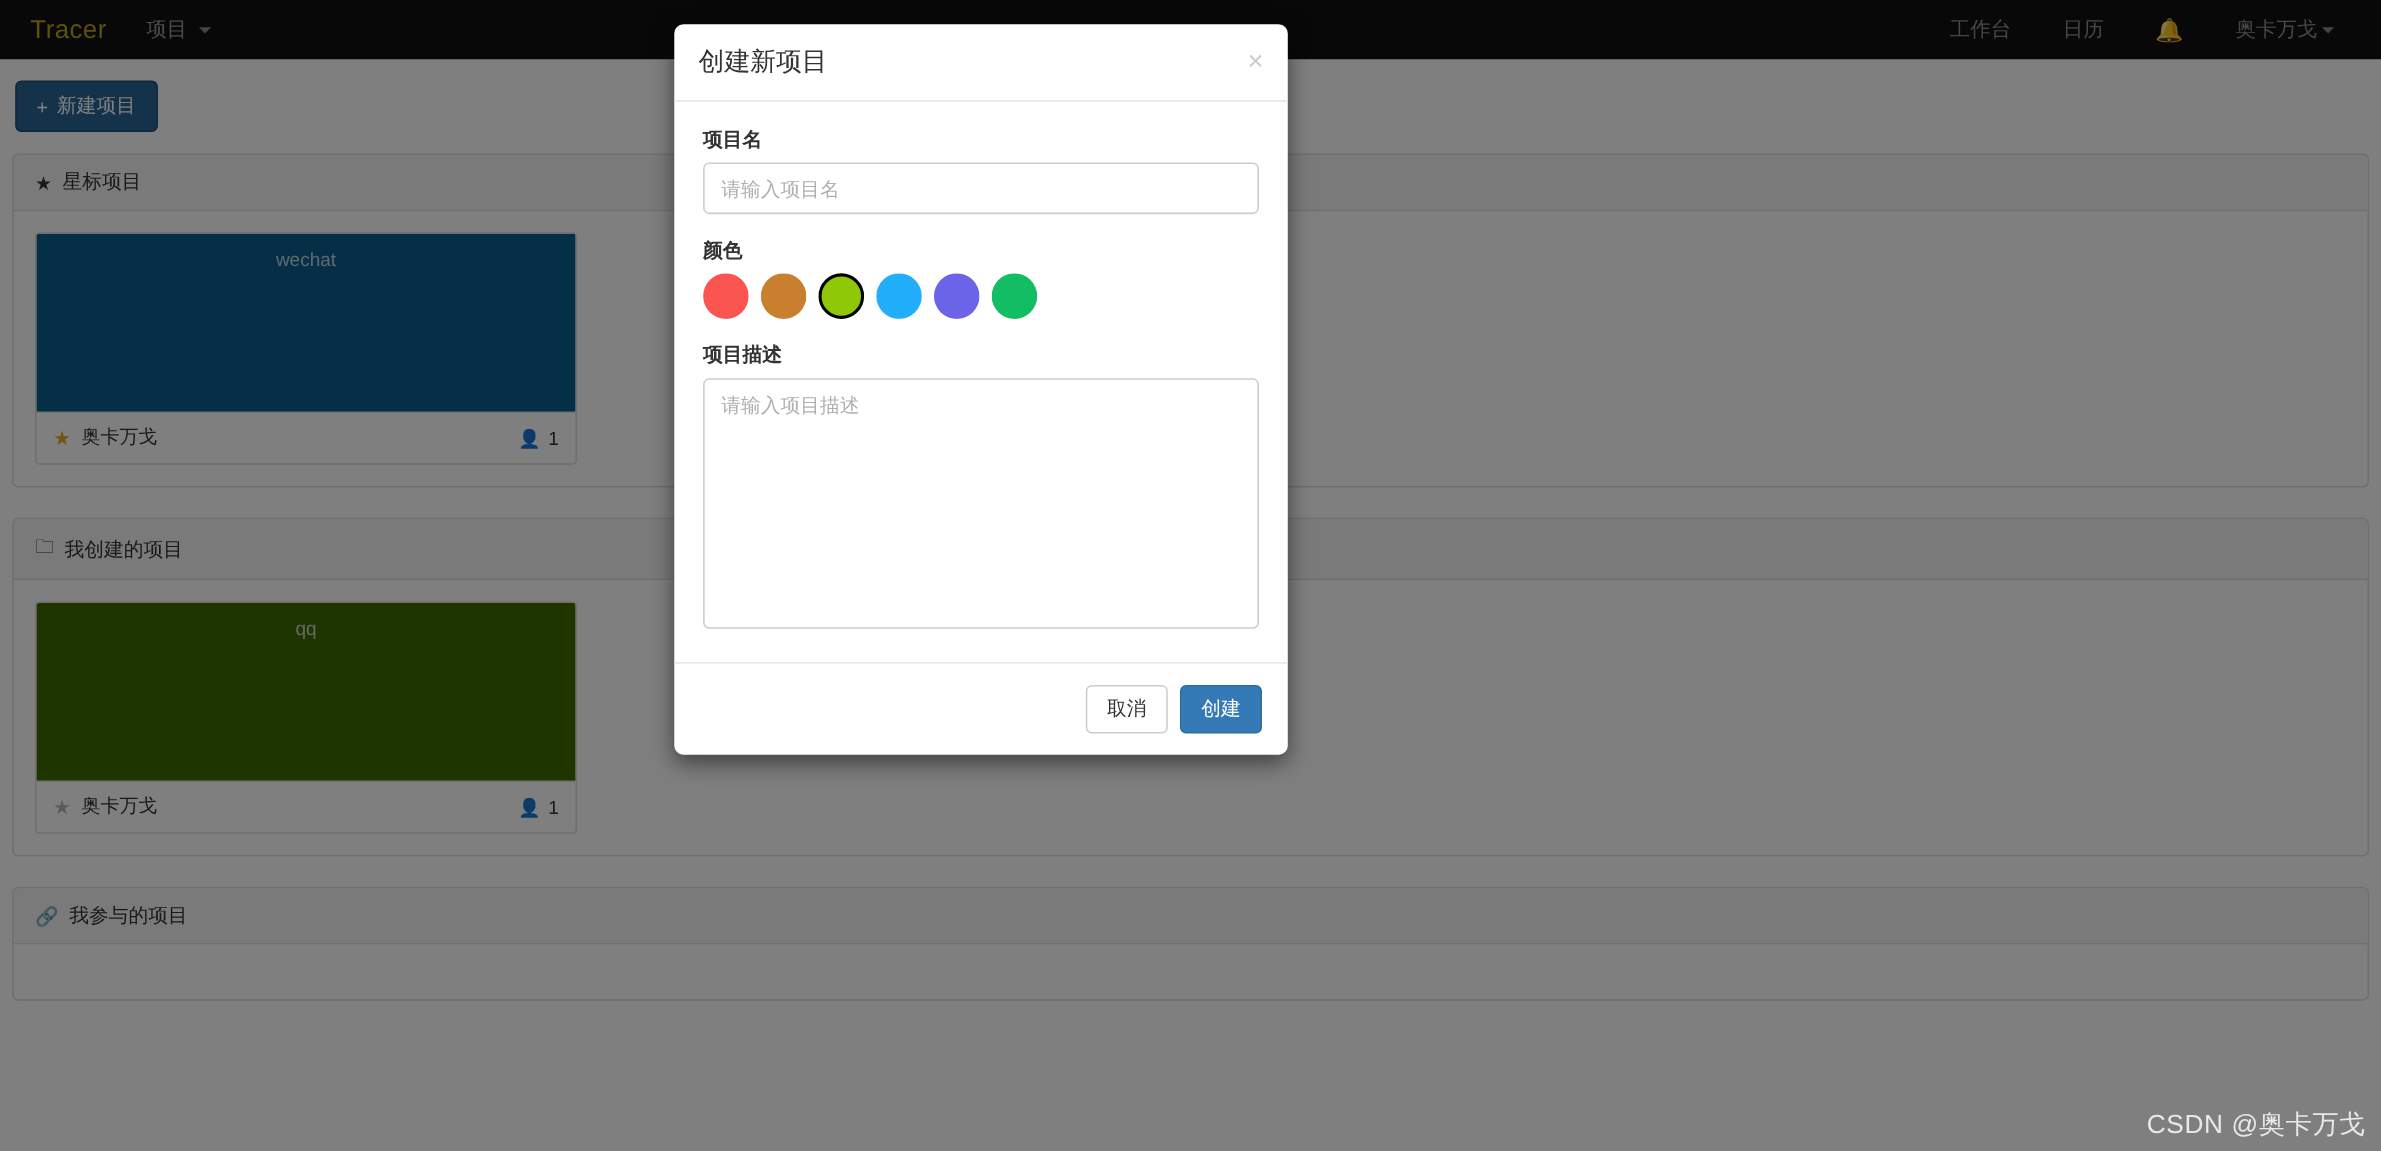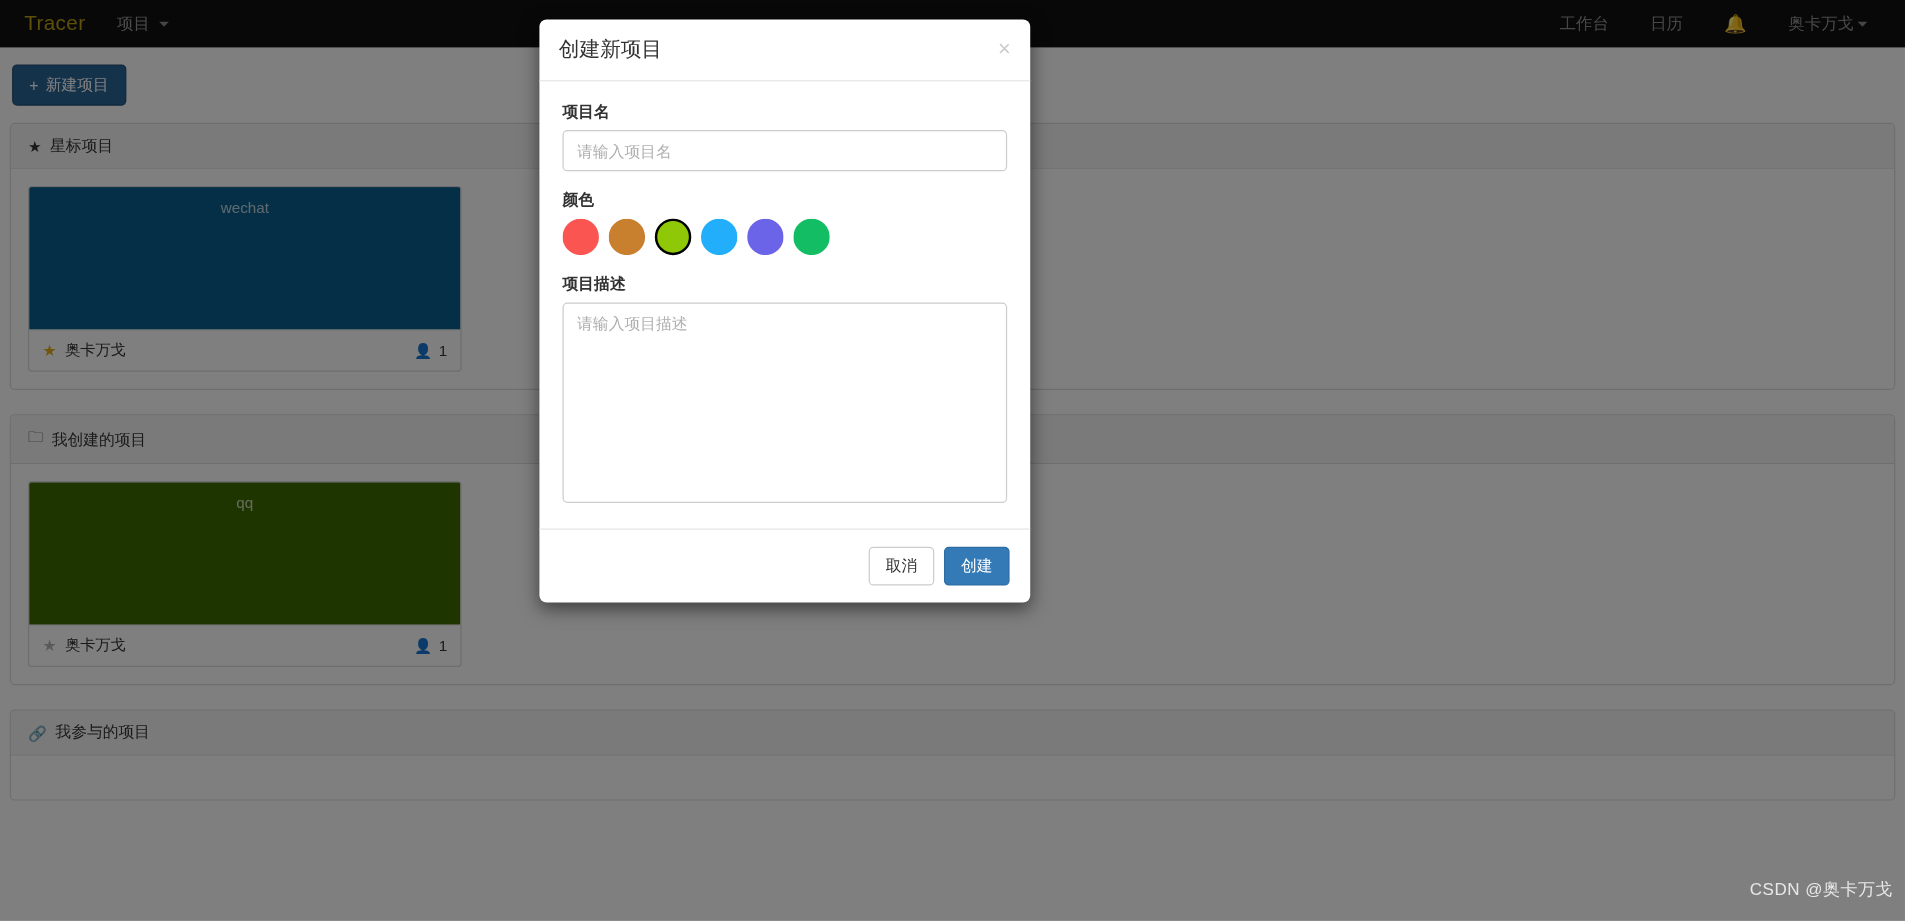--- a/index.html
+++ b/index.html
@@ -237,23 +237,23 @@
     border-radius: 4px;
     cursor: default;
   }
   .btn-cancel { background: #fff; border: 1px solid #cccccc; color: #333; }
   .btn-primary { background: #337ab7; border: 1px solid #2e6da4; color: #fff; }
 
   
   .watermark {
     position: absolute;
     right: 12px;
-    bottom: 20px;
+    bottom: 8px;
     color: rgba(255,255,255,.82);
-    font-size: 17px;
+    font-size: 21px;
     letter-spacing: .5px;
   }
 </style>
 </head>
 <body>
 
 <div id="app">
   <div id="page">
 
     <div class="navbar">

